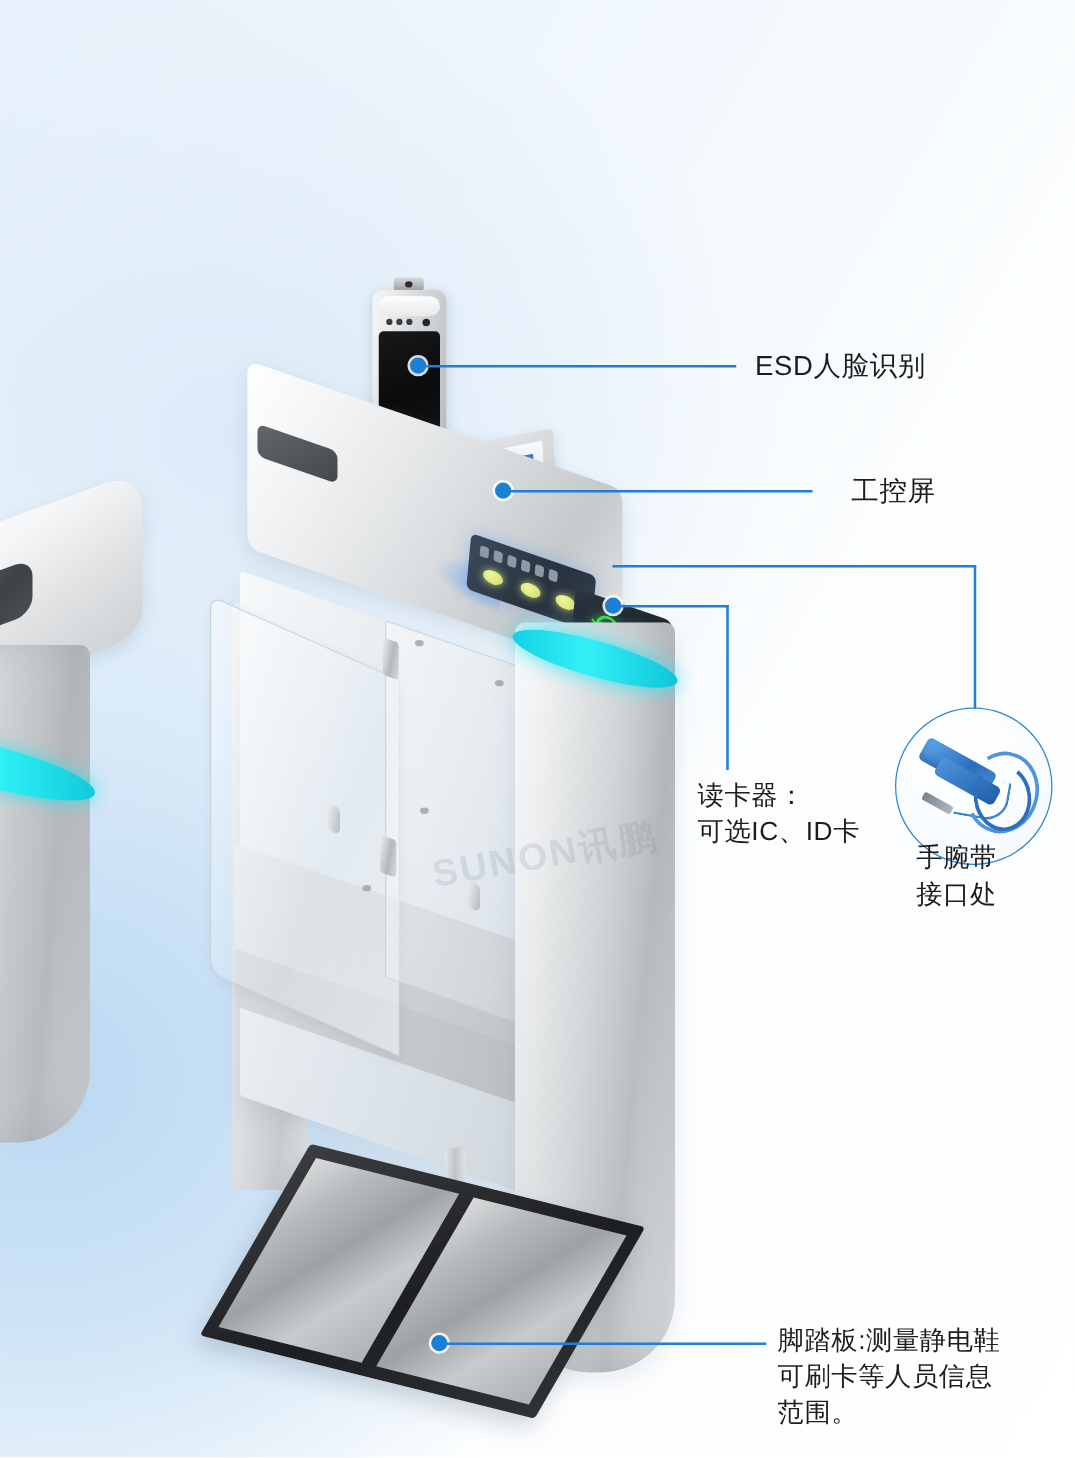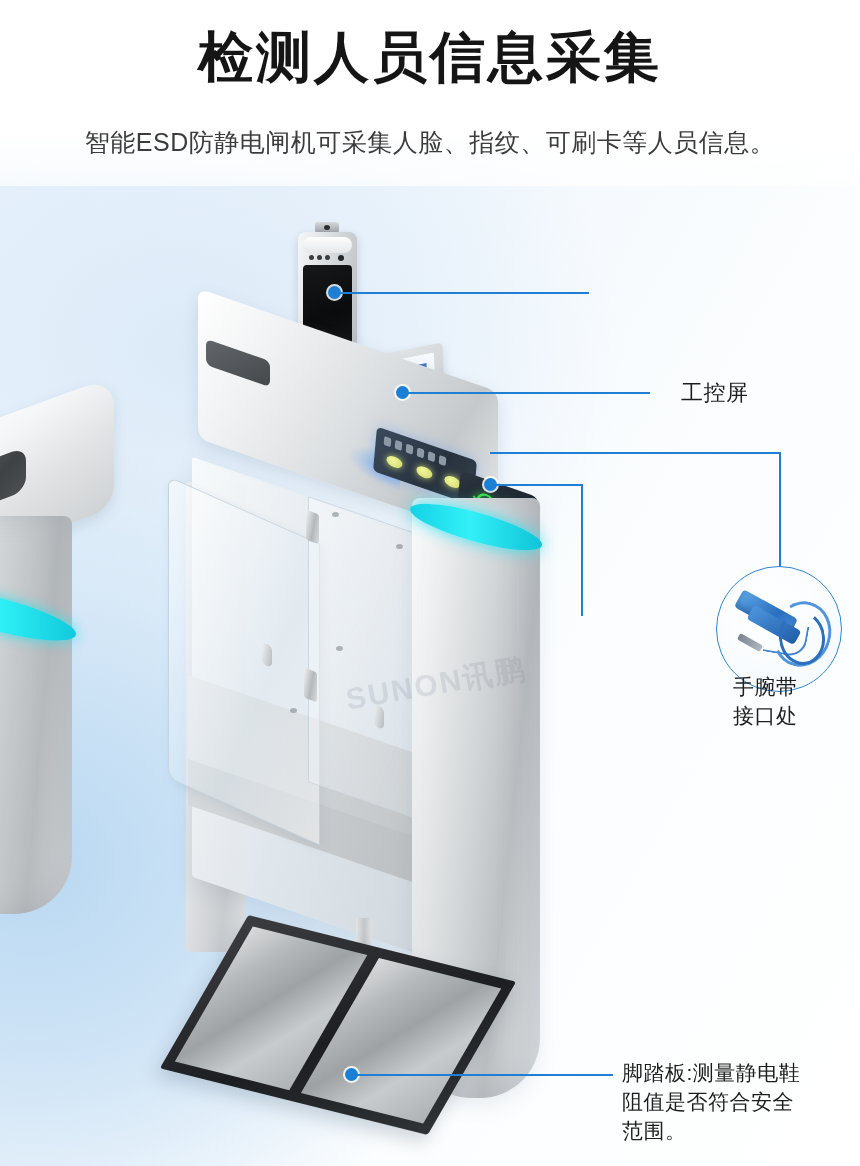--- a/index.html
+++ b/index.html
@@ -174,24 +174,20 @@
         border-bottom:2.5px solid #3d84d2;border-right:2.5px solid #3d84d2;border-radius:0 0 18px 0;transform:rotate(10deg);}
   
   .wm{position:absolute;left:345px;top:664px;font-size:30px;font-weight:bold;color:rgba(110,125,140,.17);
       letter-spacing:2px;transform:rotate(-10deg);pointer-events:none;user-select:none;}
 </style>
 </head>
 <body>
 
 <div class="page">
 
-  <div class="hdr">
-    <div class="title">检测人员信息采集</div>
-    <div class="subtitle">智能ESD防静电闸机可采集人脸、指纹、可刷卡等人员信息。</div>
-  </div>
 
   <div id="leftUnit">
 
     <div class="lu-top"></div>
 
     <div class="lu-dark"></div>
     <div class="lu-body"></div>
     <div class="lu-led"></div>
   </div>
 
@@ -272,41 +268,44 @@
     <div class="pad-fr">
       <div class="pad-p l"></div>
       <div class="pad-p r"></div>
     </div>
   </div>
 
   <div class="wm">SUNON讯鹏</div>
 
   <div class="dot" style="left:328px;top:286px"></div>
   <div class="ln lnh" style="left:337px;top:292px;width:252px"></div>
+  <div class="lbl" style="left:604px;top:278px">ESD人脸识别</div>
 
   <div class="dot" style="left:396px;top:386px"></div>
   <div class="ln lnh" style="left:405px;top:392px;width:245px"></div>
   <div class="lbl" style="left:681px;top:378px">工控屏</div>
 
   <div class="dot" style="left:484px;top:478px"></div>
   <div class="ln lnh" style="left:493px;top:484px;width:90px"></div>
   <div class="ln lnv" style="left:581px;top:484px;height:132px"></div>
+  <div class="lbl sm" style="left:558px;top:622px">读卡器：
+可选IC、ID卡</div>
 
   <div class="ln lnh" style="left:490px;top:452px;width:291px"></div>
   <div class="ln lnv" style="left:779px;top:452px;height:118px"></div>
   <div class="ws-c">
     <div class="ws-band"></div>
     <div class="ws-band2"></div>
     <div class="ws-plug"></div>
     <div class="ws-cord"></div>
     <div class="ws-coil"></div>
     <div class="ws-coil2"></div>
   </div>
   <div class="lbl sm" style="left:733px;top:672px">手腕带
 接口处</div>
 
   <div class="dot" style="left:345px;top:1068px"></div>
   <div class="ln lnh" style="left:354px;top:1074px;width:259px"></div>
   <div class="lbl sm" style="left:622px;top:1058px">脚踏板:测量静电鞋
-阻值是否符合安全
+可刷卡等人员信息
 范围。</div>
 
 </div>
 
 </body></html>

